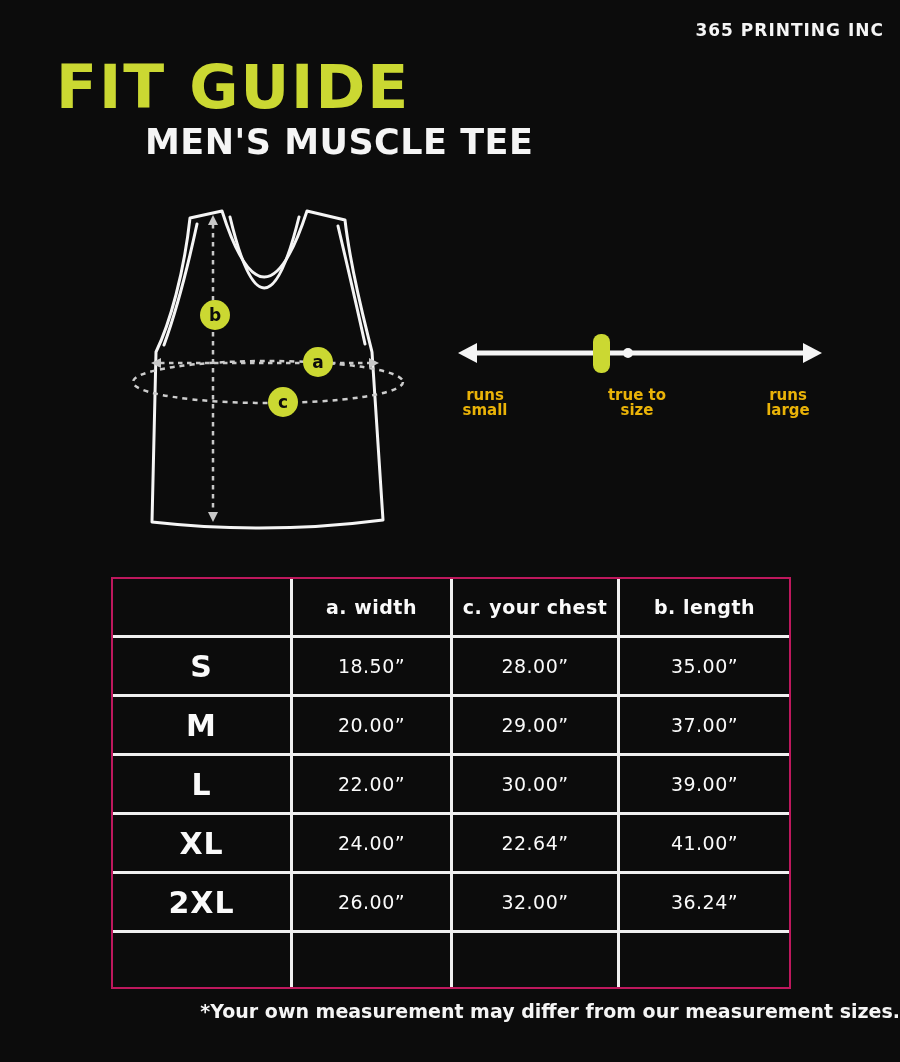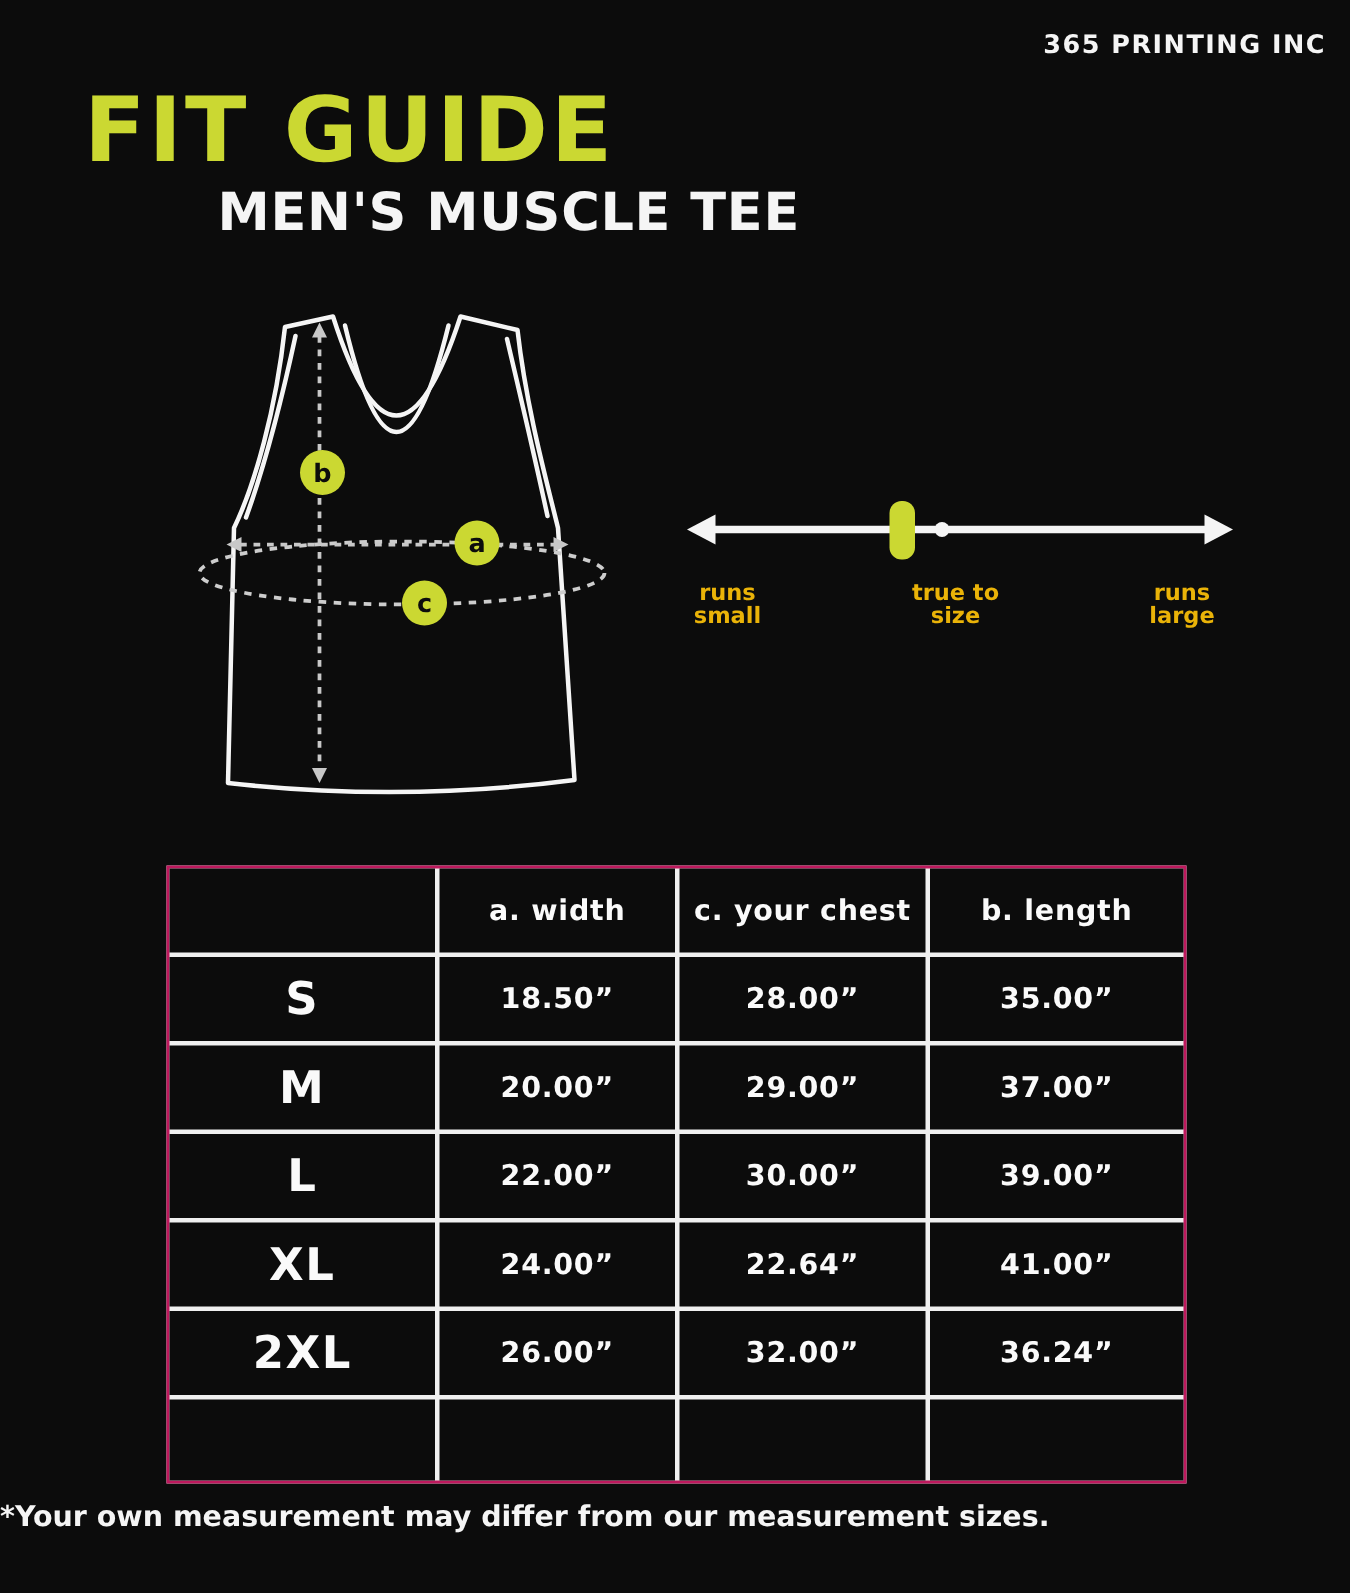--- a/index.html
+++ b/index.html
@@ -45,25 +45,25 @@
     background:#f0f0f0;          
     border:2px solid #be185d;    
   }
   .cell{
     background:#0c0c0c;
     display:flex;align-items:center;justify-content:center;
     color:#fafafa;
   }
   .cell.head{font-size:19px;font-weight:bold;letter-spacing:0.5px;}
   .cell.size{font-size:30px;font-weight:bold;letter-spacing:1px;}
-  .cell.val{font-size:19px;font-weight:bold;letter-spacing:0.5px;}
+  .cell.val{font-size:19px;font-weight:normal;letter-spacing:0.5px;}
   
   .footnote{
     position:absolute;left:0;top:1000px;width:900px;
-    text-align:left;font-size:19px;font-weight:bold;color:#f5f5f5;
+    text-align:right;font-size:19px;font-weight:bold;color:#f5f5f5;
   }
   .marker-letter{
     font-family:"DejaVu Sans","Liberation Sans",sans-serif;
     font-size:17px;font-weight:bold;fill:#0c0c0c;
   }
 </style>
 </head>
 <body>
 
 <div class="canvas">

